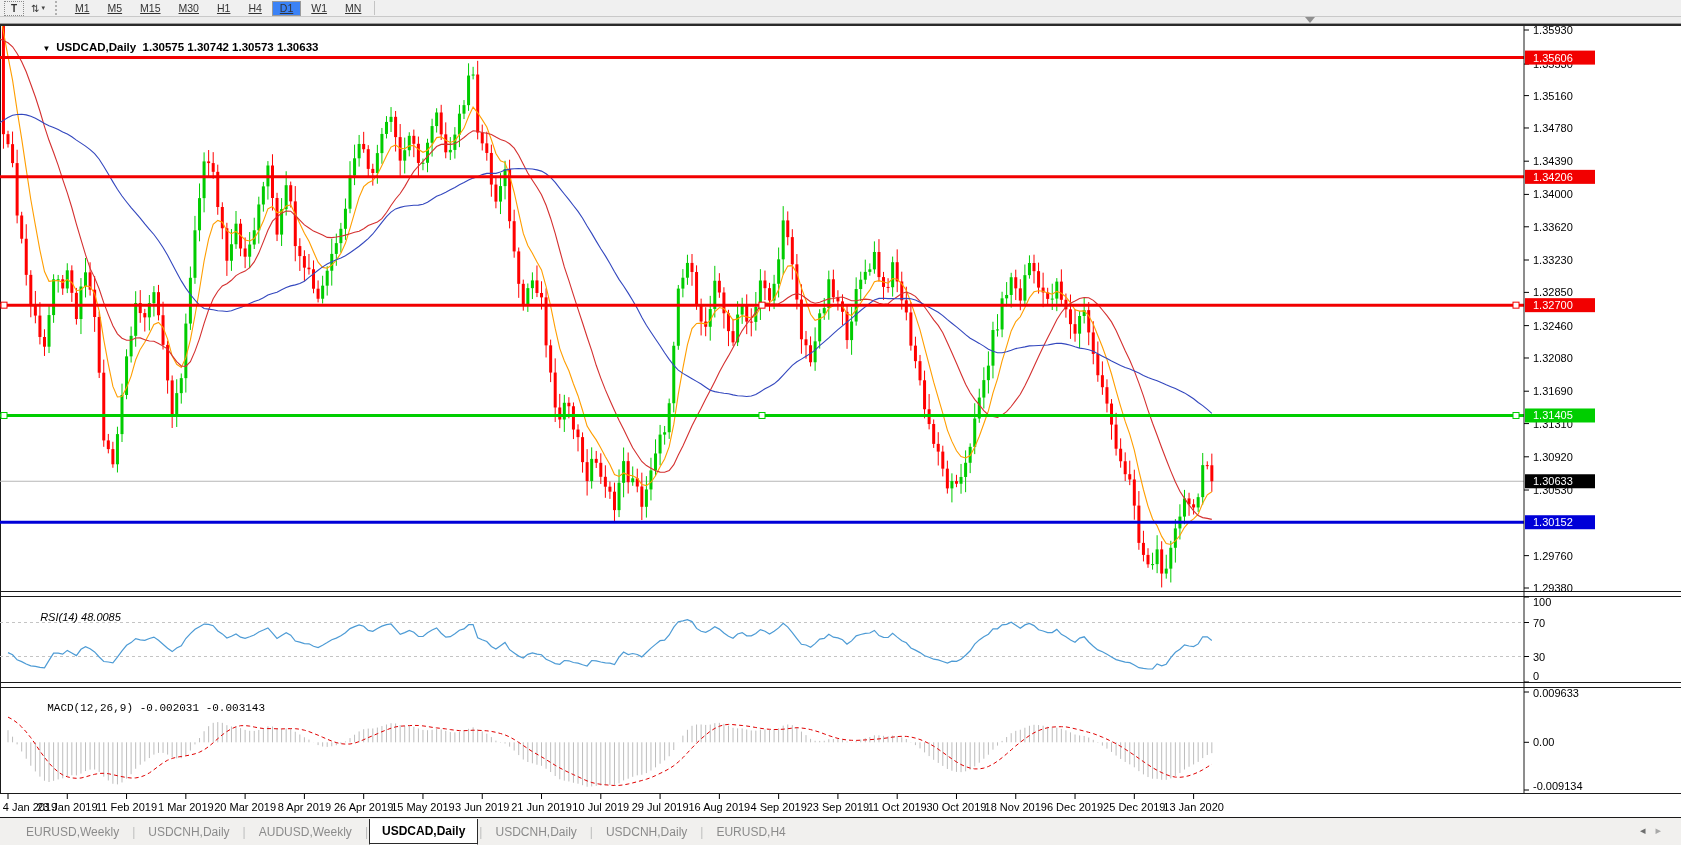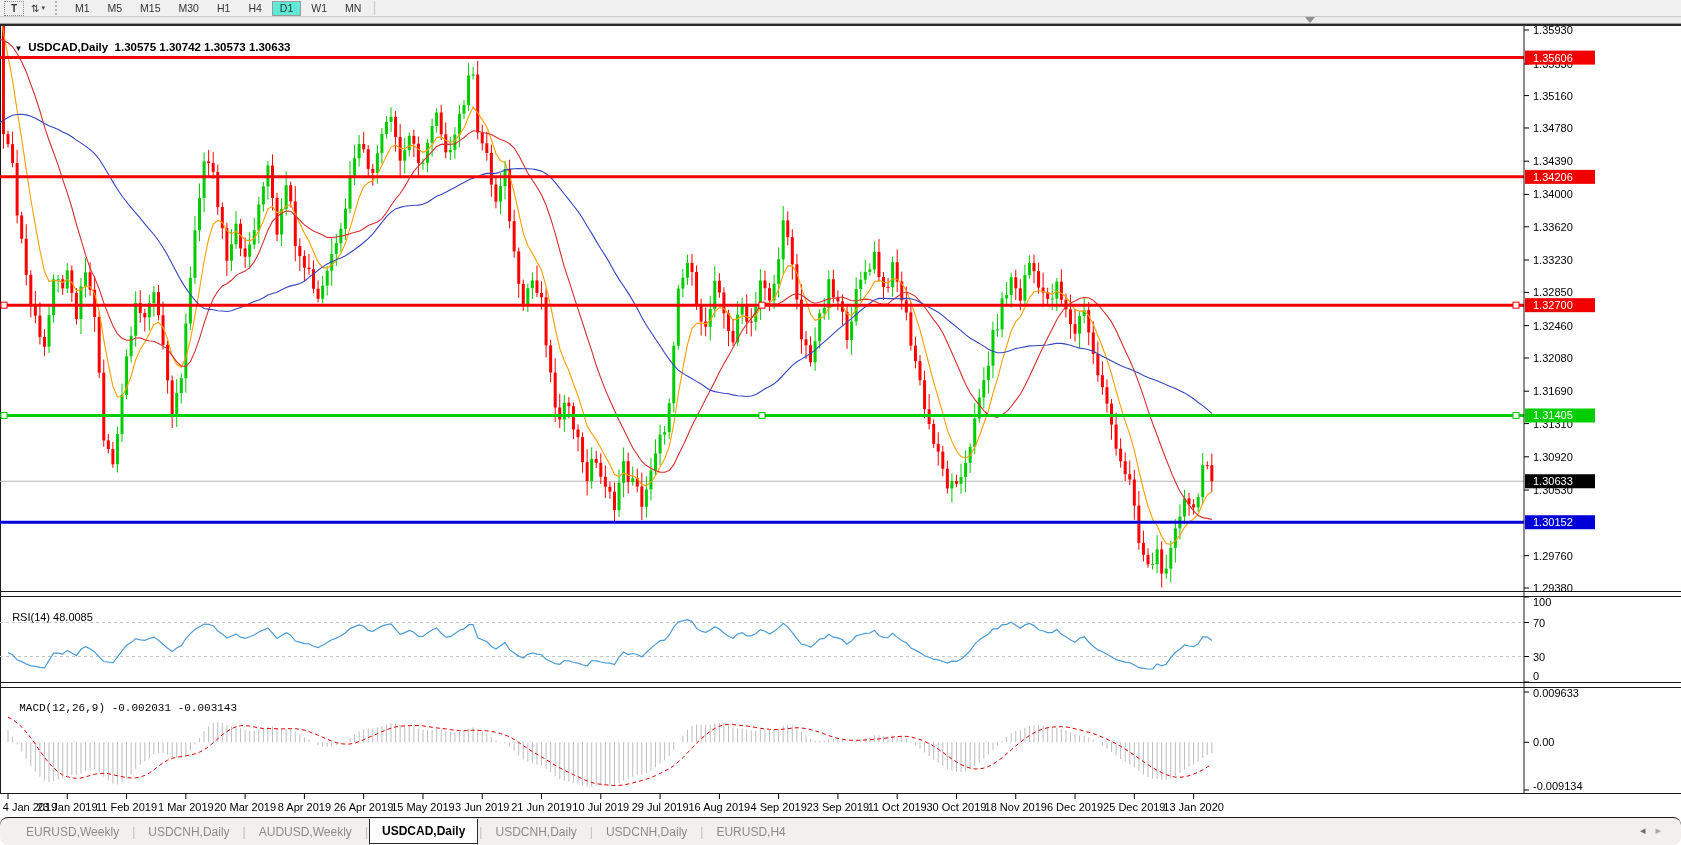--- a/index.html
+++ b/index.html
@@ -18,53 +18,53 @@
   .tbtn {
     height:15px; min-width:20px; margin:0 1px; padding:0 4px;
     display:flex; align-items:center; justify-content:center;
     border:1px dotted #8a8a8a; background:transparent; cursor:default;
     font-size:10px; font-weight:bold; color:#333;
   }
   .tbtn.icon { border:1px solid transparent; font-weight:normal; }
   .tf-btn {
     height:15px; padding:0 7px; margin:0 1px;
     display:flex; align-items:center; justify-content:center;
-    font-size:10.5px; color:#333; border:1px solid transparent;
+    font-size:10.5px; color:#333; border:1px solid transparent;text-decoration:underline;
   }
-  .tf-btn.active { background:#5eead4; border:1px solid #9a9a9a; }
+  .tf-btn.active { background:#3b82f6; border:1px solid #9a9a9a; }
   .grip { width:7px; height:14px; margin:0 4px;
     border-left:2px dotted #b0b0b0; }
   .vsep { width:1px; height:14px; background:#c4c4c4; margin:0 4px; }
   .dd-arrow { font-size:7px; color:#444; margin-left:2px; }
   
   #scrollstrip {
     position:absolute; left:0; top:17px; width:1681px; height:7px;
     background:#ececec; border-bottom:1px solid #9c9c9c;
   }
   #scroll-marker {
     position:absolute; top:0px; width:0; height:0;
     border-left:5px solid transparent; border-right:5px solid transparent;
     border-top:6px solid #8f8f8f;
   }
   
   #chart { position:absolute; left:0; top:24px; }
   
   .pane-label {
-    position:absolute; font-size:11px; color:#000; white-space:pre; z-index:5;
+    position:absolute; font-size:11px; color:#000; white-space:pre; z-index:5;margin-left:28px;
   }
   #main-title { left:8px; top:29px; font-size:11.5px; font-weight:bold; }
   #main-title .tri { font-size:8px; font-weight:normal; margin-right:6px; }
-  #rsi-label   { left:6px; top:599px; }
+  #rsi-label   { left:6px; top:599px;font-style:italic; }
   #macd-label  { left:6px; top:690px;font-family:Liberation Mono, monospace; }
   
   #tabbar {
     position:absolute; left:0; top:817px; width:1681px; height:28px;
     background:#f1f0ee; border-top:1px solid #1a1a1a;
     display:flex; align-items:center; padding-left:14px;
-    font-size:12px; color:#8b8b8b;border-radius:8px;
+    font-size:12px; color:#8b8b8b;
   }
   .tab { padding:0 12px; height:28px; display:flex; align-items:center; white-space:nowrap; }
   .tab.active {
     background:#ffffff; color:#000; font-weight:bold;
     border-left:1px solid #2a2a2a; border-right:1px solid #2a2a2a; border-bottom:1px solid #fff;
     height:26px; margin-top:0; box-shadow:0 -1px 0 #2a2a2a inset; 
     border-top:none;
   }
   .tabsep { color:#bdbdbd; padding:0 1px; }
   #tab-arrows { position:absolute; right:10px; top:6px; font-size:11px; letter-spacing:10px; }

